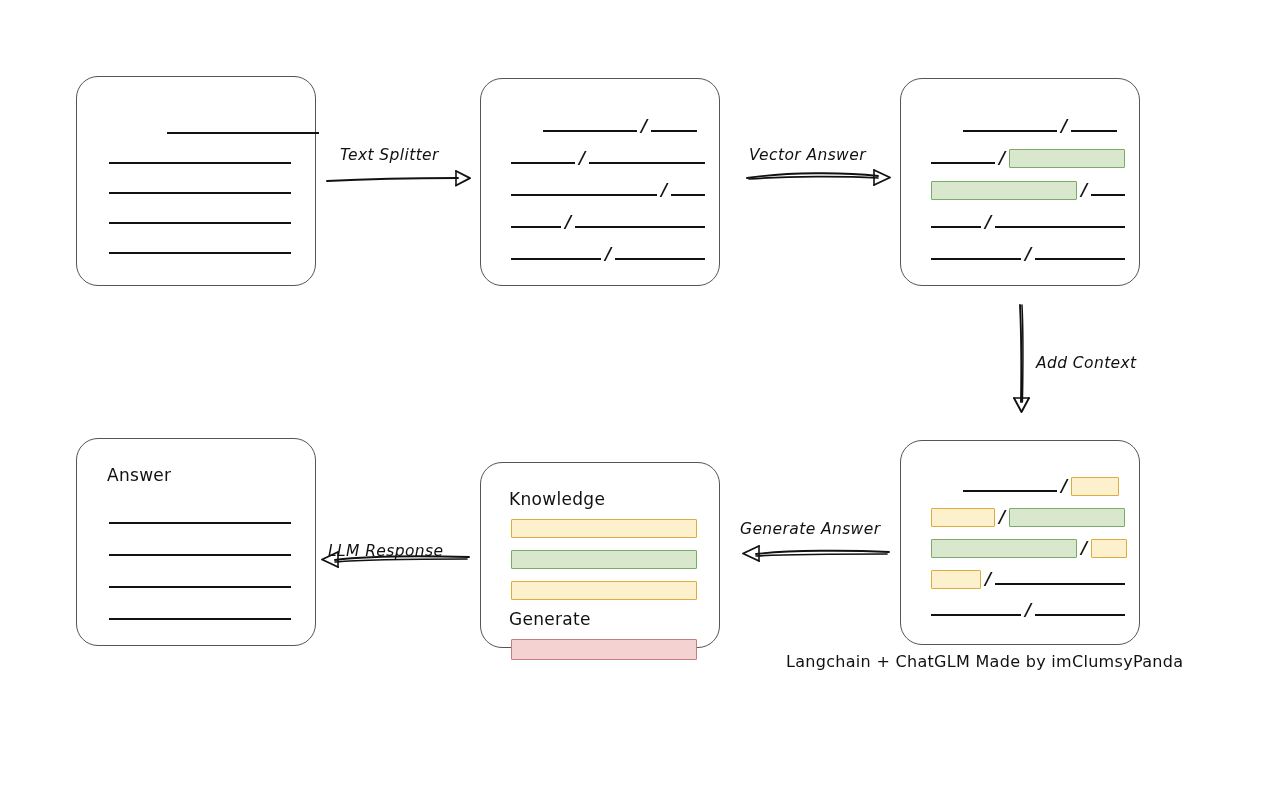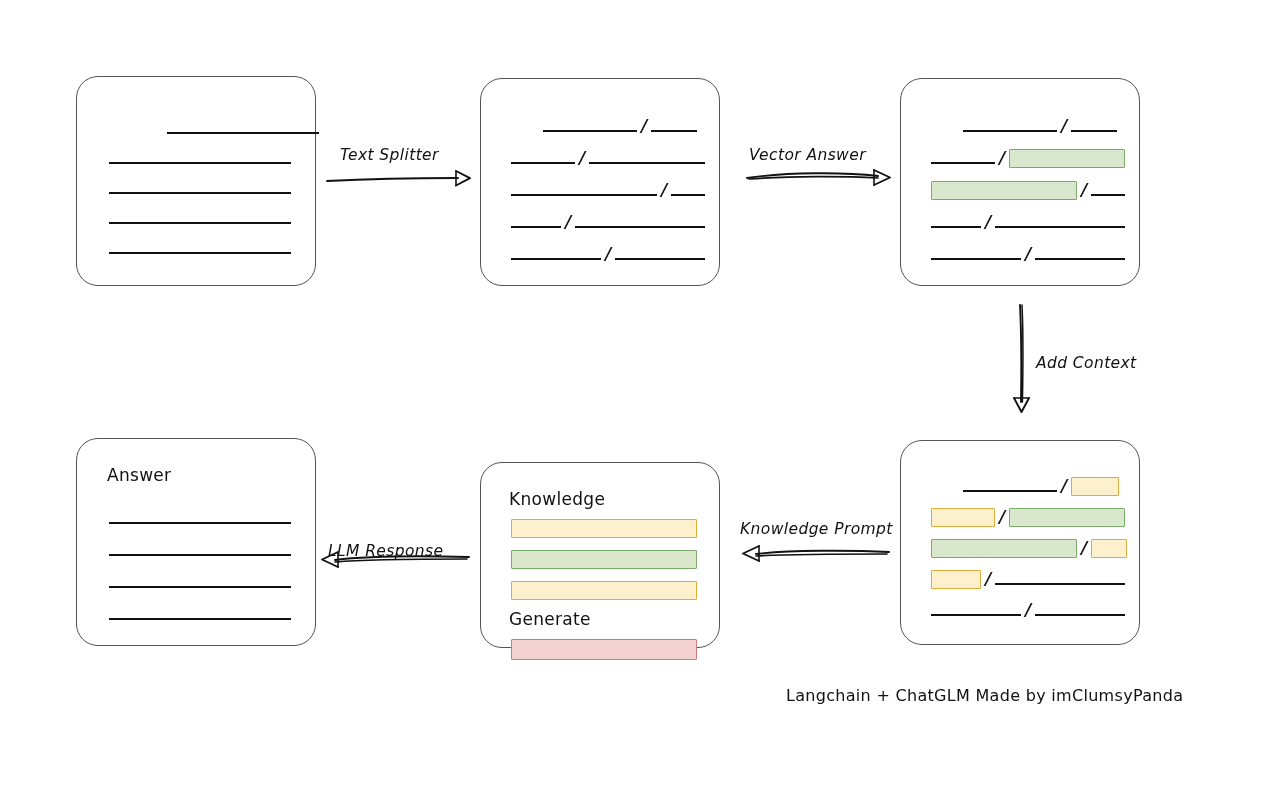--- a/index.html
+++ b/index.html
@@ -283,31 +283,31 @@
   </svg>
 
   <div class="hand-label" style="left:1036px; top:354px;">Add Context</div>
   <svg class="arrow-svg" style="left:1010px; top:304px;" width="26" height="110" viewBox="0 0 26 110">
     <path d="M10,1 C11.5,32 11.5,68 11,98" fill="none" stroke="#111" stroke-width="1.9" stroke-linecap="round"></path>
     <path d="M12,1 C13.5,32 13,68 12.4,98" fill="none" stroke="#111" stroke-width="1.5" stroke-linecap="round"></path>
     <path d="M4,94 L11.5,108 L19,94" fill="none" stroke="#111" stroke-width="1.9" stroke-linejoin="round" stroke-linecap="round"></path>
     <path d="M4,94 L19,94" fill="none" stroke="#111" stroke-width="1.5" stroke-linecap="round"></path>
   </svg>
 
-  <div class="hand-label" style="left:740px; top:520px;">Knowledge Prompt</div>
+  <div class="hand-label" style="left:740px; top:520px;">Generate Answer</div>
   <svg class="arrow-svg" style="left:740px; top:542px;" width="150" height="24" viewBox="0 0 150 24">
     <path d="M149,10 C110,8 50,8 16,12" fill="none" stroke="#111" stroke-width="1.9" stroke-linecap="round"></path>
     <path d="M147,12 C108,12 50,12 16,14" fill="none" stroke="#111" stroke-width="1.7" stroke-linecap="round"></path>
     <path d="M19,4 L3,11.5 L19,19" fill="none" stroke="#111" stroke-width="1.9" stroke-linejoin="round" stroke-linecap="round"></path>
     <path d="M19,4 L19,19" fill="none" stroke="#111" stroke-width="1.6" stroke-linecap="round"></path>
   </svg>
 
   <div class="hand-label" style="left:328px; top:525px;margin-top:17px;">LLM Response</div>
   <svg class="arrow-svg" style="left:320px; top:548px;" width="150" height="24" viewBox="0 0 150 24">
     <path d="M149,9 C110,8 48,8 15,12" fill="none" stroke="#111" stroke-width="1.9" stroke-linecap="round"></path>
     <path d="M147,11 C108,11 48,11 15,14" fill="none" stroke="#111" stroke-width="1.6" stroke-linecap="round"></path>
     <path d="M18,4 L2,11.5 L18,19" fill="none" stroke="#111" stroke-width="1.9" stroke-linejoin="round" stroke-linecap="round"></path>
     <path d="M18,4 L18,19" fill="none" stroke="#111" stroke-width="1.6" stroke-linecap="round"></path>
   </svg>
 
-  <div class="footer-note" style="left:786px; top:686px;">Langchain + ChatGLM Made by imClumsyPanda</div>
+  <div class="footer-note" style="left:786px; top:652px;">Langchain + ChatGLM Made by imClumsyPanda</div>
 
 </div>
 
 </body></html>

